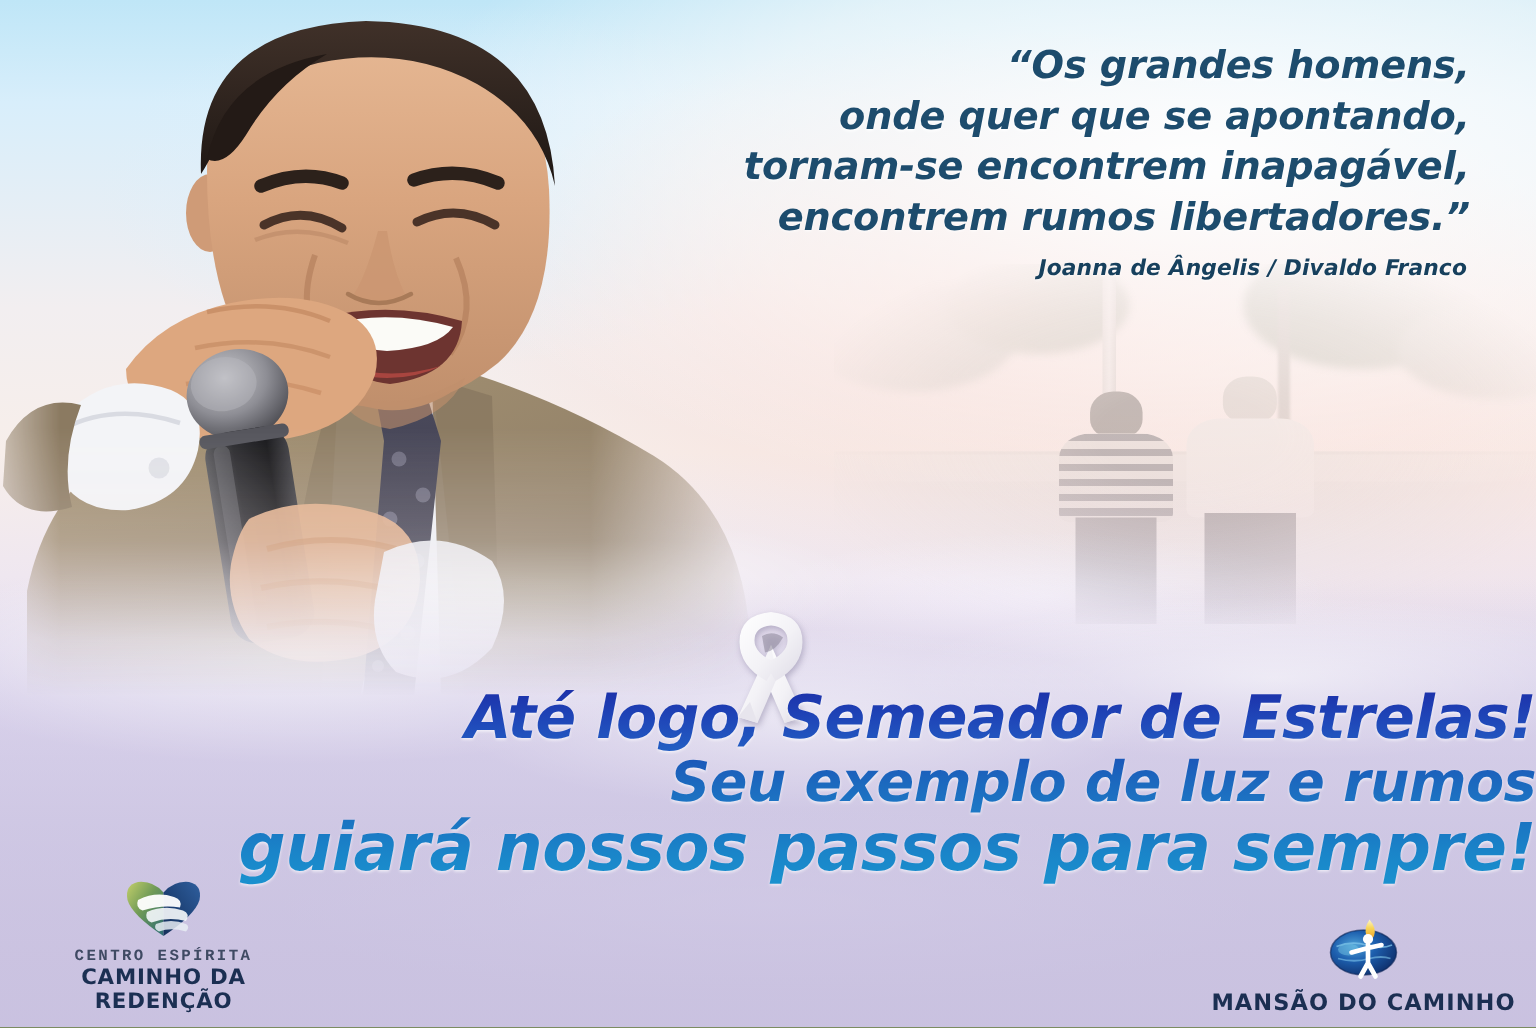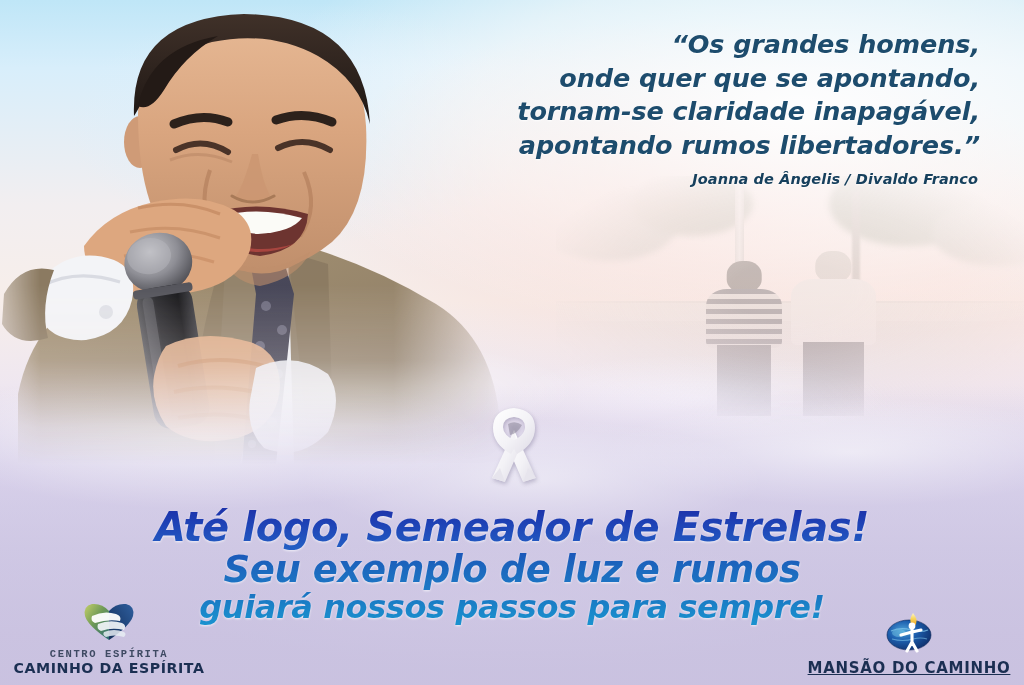--- a/index.html
+++ b/index.html
@@ -100,46 +100,46 @@
     text-shadow:0 1px 2px rgba(255,255,255,.8);
   }
 
   
   .ribbon{position:absolute;left:479px;top:404px;width:70px;height:82px;}
   .ribbon svg{display:block;width:100%;height:100%;
     filter:drop-shadow(1px 2px 2px rgba(90,80,120,.35));}
 
   
   .headline{
-    position:absolute;left:0;right:0;top:506px;
-    text-align:center;
+    position:absolute;left:0;right:0;top:458px;
+    text-align:right;
     font-style:italic;font-weight:bold;
     letter-spacing:-.4px;
   }
   .headline .hl{
     display:block;white-space:nowrap;
     background-clip:text;-webkit-background-clip:text;
     color:transparent;-webkit-text-fill-color:transparent;
     filter:drop-shadow(0 1px 1px rgba(255,255,255,.7));
   }
   .hl1{font-size:40px;line-height:1.09;
        background-image:linear-gradient(180deg,#1c2fa8 0%,#1f46b8 48%,#2360c4 100%);}
   .hl2{font-size:37px;line-height:1.1;
        background-image:linear-gradient(180deg,#1b55b8 0%,#1c6bbf 55%,#1d79c6 100%);}
-  .hl3{font-size:32px;line-height:1.1;
+  .hl3{font-size:44px;line-height:1.1;
        background-image:linear-gradient(180deg,#1a70c0 0%,#1a85c9 55%,#1a92cf 100%);}
 
   
   .logo{position:absolute;bottom:8px;text-align:center;}
   .logo-left{left:6px;width:206px;}
   .logo-right{right:8px;width:214px;}
   .logo .mark{display:block;margin:0 auto 3px;}
   .logo .l1{font-size:10.5px;font-weight:bold;letter-spacing:1.6px;color:#3f4a63;line-height:1.12;font-family:Liberation Mono, monospace;}
   .logo .l2{font-size:14.2px;font-weight:bold;letter-spacing:.55px;color:#1b2f52;line-height:1.12;}
-  .logo-right .l2{font-size:15px;letter-spacing:.7px;text-decoration:underline;}
+  .logo-right .l2{font-size:15px;letter-spacing:.7px;}
 </style>
 </head>
 <body>
 
 <div id="poster">
 
   <div class="bg-base"></div>
   <div class="bg-warm"></div>
   <div class="bg-clouds"></div>
   <div class="bg-violet"></div>
@@ -273,22 +273,22 @@
       <path d="M186 398 Q228 388 276 400" stroke="#cb9064" stroke-width="4" fill="none" opacity=".5"></path>
       <path d="M190 424 Q230 416 270 426" stroke="#cb9064" stroke-width="4" fill="none" opacity=".45"></path>
 
       <path d="M268 374 Q306 356 340 380 Q356 404 340 438 Q312 468 276 454 Q258 436 262 406 Z" fill="#eef0f4" opacity=".9"></path>
     </svg>
   </div>
 
   <div class="quote">
     <span class="ln">“Os grandes homens,</span>
     <span class="ln">onde quer que se apontando,</span>
-    <span class="ln">tornam-se claridade inapagável,</span>
-    <span class="ln">apontando rumos libertadores.”</span>
+    <span class="ln">tornam-se encontrem inapagável,</span>
+    <span class="ln">encontrem rumos libertadores.”</span>
   </div>
   <div class="attrib">Joanna de Ângelis / Divaldo Franco</div>
 
   <div class="ribbon">
     <svg viewBox="0 0 70 82" xmlns="http://www.w3.org/2000/svg">
       <defs>
         <linearGradient id="rbG" x1="0" y1="0" x2="1" y2="1">
           <stop offset="0%" stop-color="#ffffff"></stop>
           <stop offset="55%" stop-color="#f3f2f6"></stop>
           <stop offset="100%" stop-color="#dedbe6"></stop>
@@ -325,21 +325,21 @@
           </linearGradient>
         </defs>
         <path d="M27 38 Q6 24 3 14 Q1 4 10 2 Q20 1 27 9 Z" fill="url(#heartL)"></path>
         <path d="M27 38 Q48 24 51 14 Q53 4 44 2 Q34 1 27 9 Z" fill="url(#heartR)"></path>
         <path d="M10 14 Q22 8 34 12 Q40 14 38 19 Q26 17 13 21 Q8 19 10 14 Z" fill="#ffffff" opacity=".95"></path>
         <path d="M16 22 Q28 17 40 21 Q45 23 42 28 Q30 25 19 29 Q14 27 16 22 Z" fill="#f2f5f8" opacity=".92"></path>
         <path d="M22 30 Q32 26 42 30 Q45 32 42 35 Q32 32 24 35 Q20 33 22 30 Z" fill="#e7edf3" opacity=".85"></path>
       </svg>
     </span>
     <div class="l1">CENTRO ESPÍRITA</div>
-    <div class="l2">CAMINHO DA ESPÍRITA</div>
+    <div class="l2">CAMINHO DA REDENÇÃO</div>
   </div>
 
   <div class="logo logo-right">
     <span class="mark">
       <svg width="52" height="42" viewBox="0 0 52 42" xmlns="http://www.w3.org/2000/svg">
         <defs>
           <radialGradient id="globeG" cx="36%" cy="36%" r="72%">
             <stop offset="0%" stop-color="#4fa3d8"></stop>
             <stop offset="45%" stop-color="#1d5fae"></stop>
             <stop offset="100%" stop-color="#0f2f6b"></stop>

